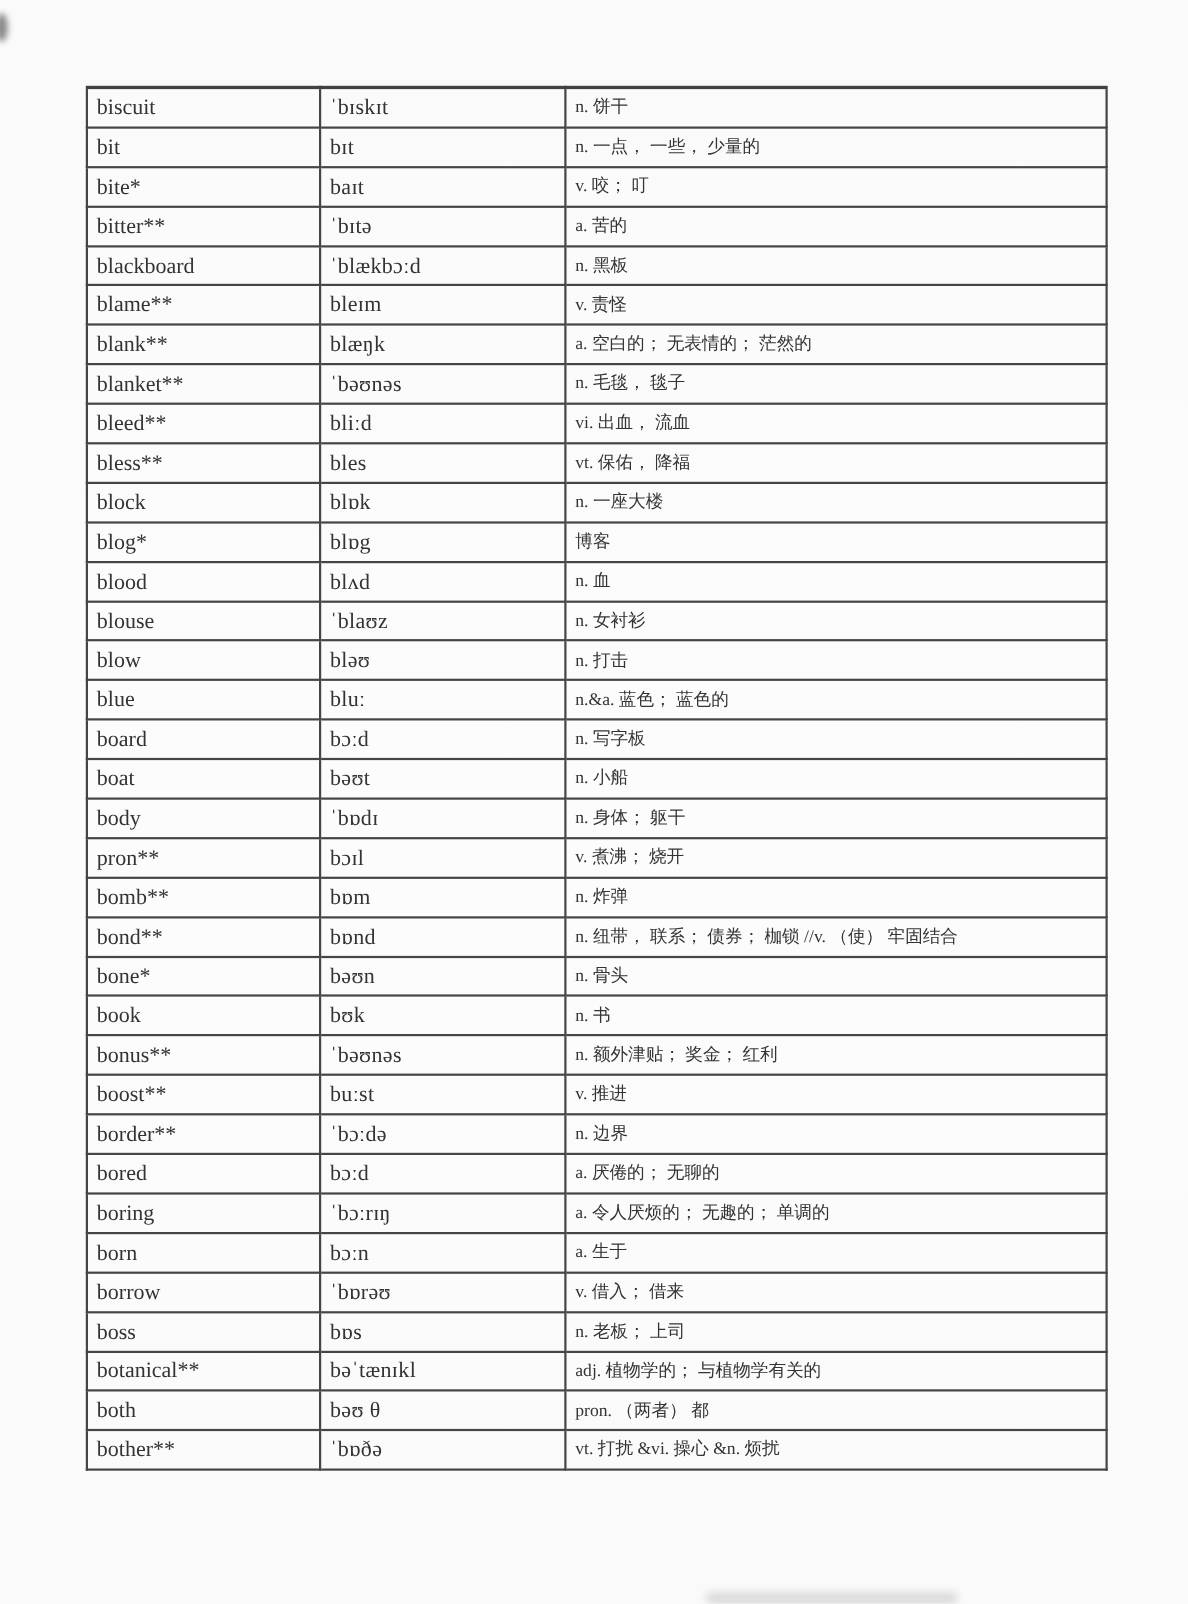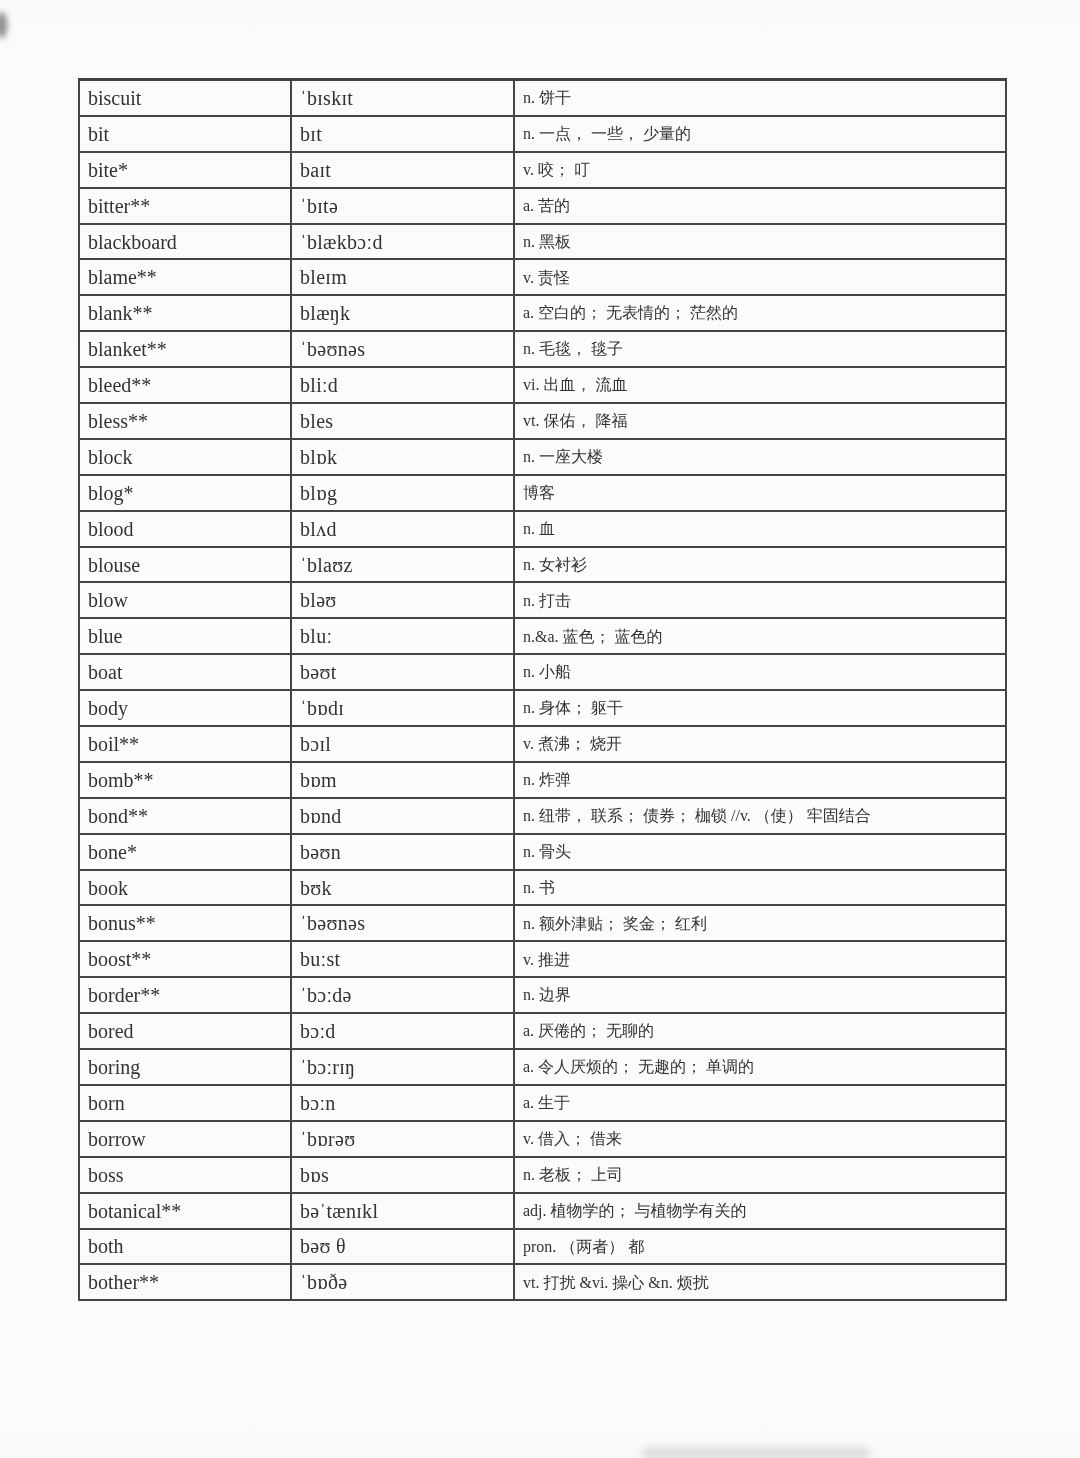--- a/index.html
+++ b/index.html
@@ -157,31 +157,36 @@
     <td class="word">blow</td>
     <td class="ipa">bləʊ</td>
     <td class="meaning">n. 打击</td>
   </tr>
       <tr>
     <td class="word">blue</td>
     <td class="ipa">bluː</td>
     <td class="meaning">n.&amp;a. 蓝色； 蓝色的</td>
   </tr>
       <tr>
+    <td class="word">board</td>
+    <td class="ipa">bɔːd</td>
+    <td class="meaning">n. 写字板</td>
+  </tr>
+      <tr>
     <td class="word">boat</td>
     <td class="ipa">bəʊt</td>
     <td class="meaning">n. 小船</td>
   </tr>
       <tr>
     <td class="word">body</td>
     <td class="ipa">ˈbɒdɪ</td>
     <td class="meaning">n. 身体； 躯干</td>
   </tr>
       <tr>
-    <td class="word">boil**</td>
+    <td class="word">pron**</td>
     <td class="ipa">bɔɪl</td>
     <td class="meaning">v. 煮沸； 烧开</td>
   </tr>
       <tr>
     <td class="word">bomb**</td>
     <td class="ipa">bɒm</td>
     <td class="meaning">n. 炸弹</td>
   </tr>
       <tr>
     <td class="word">bond**</td>

